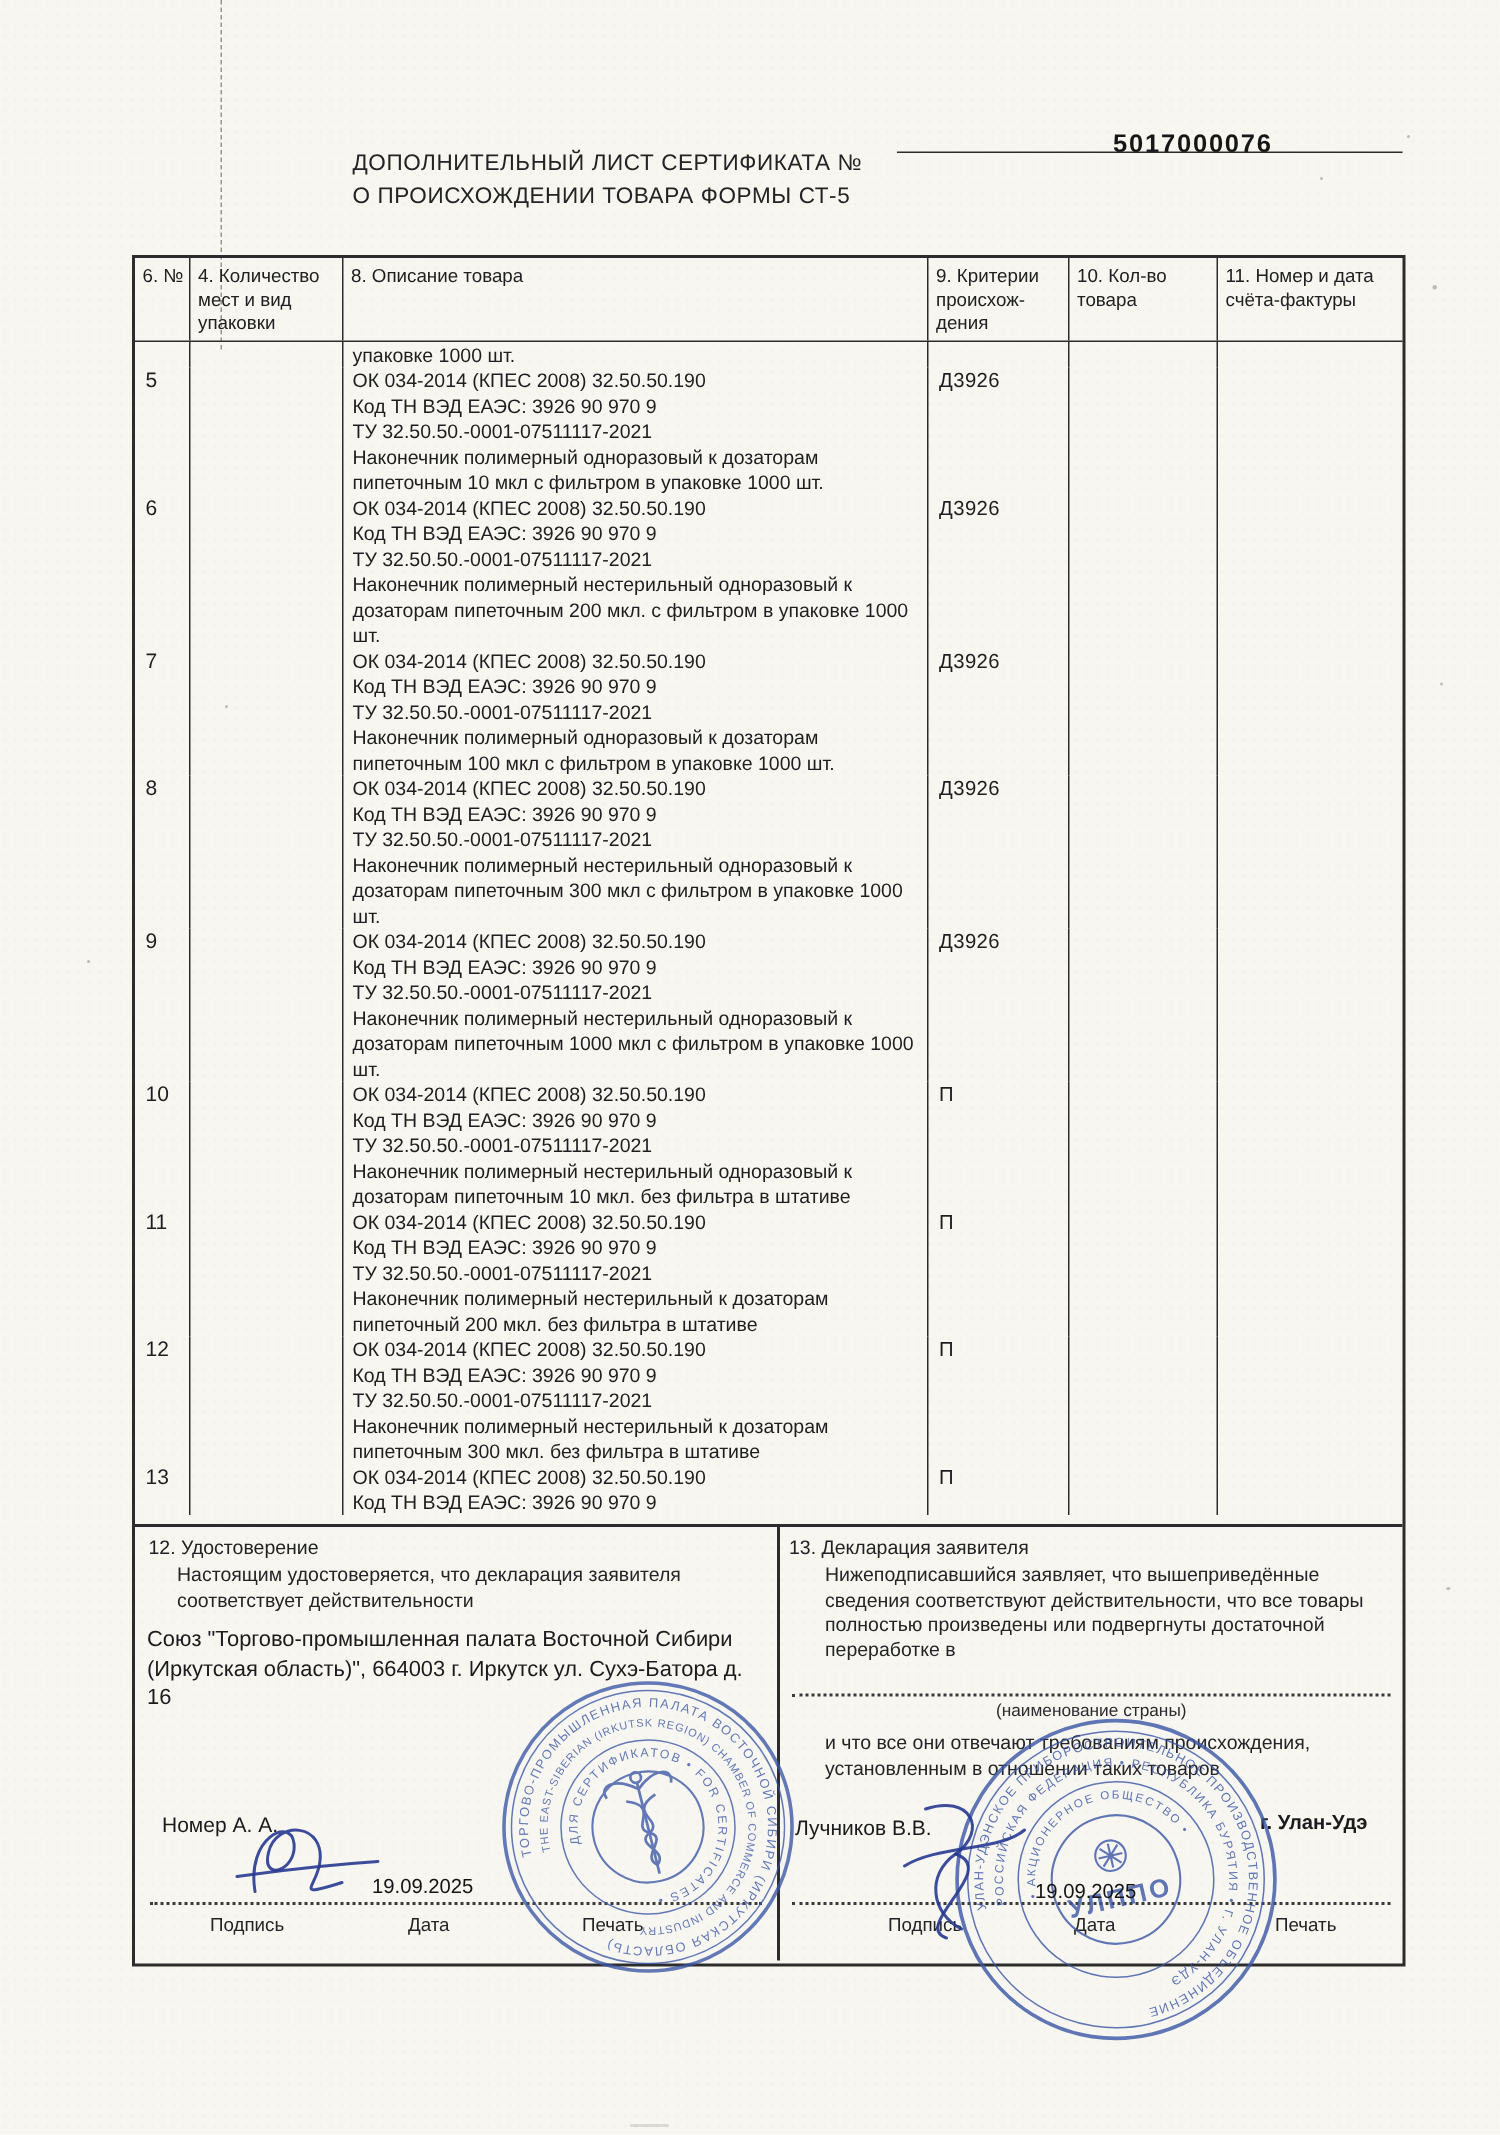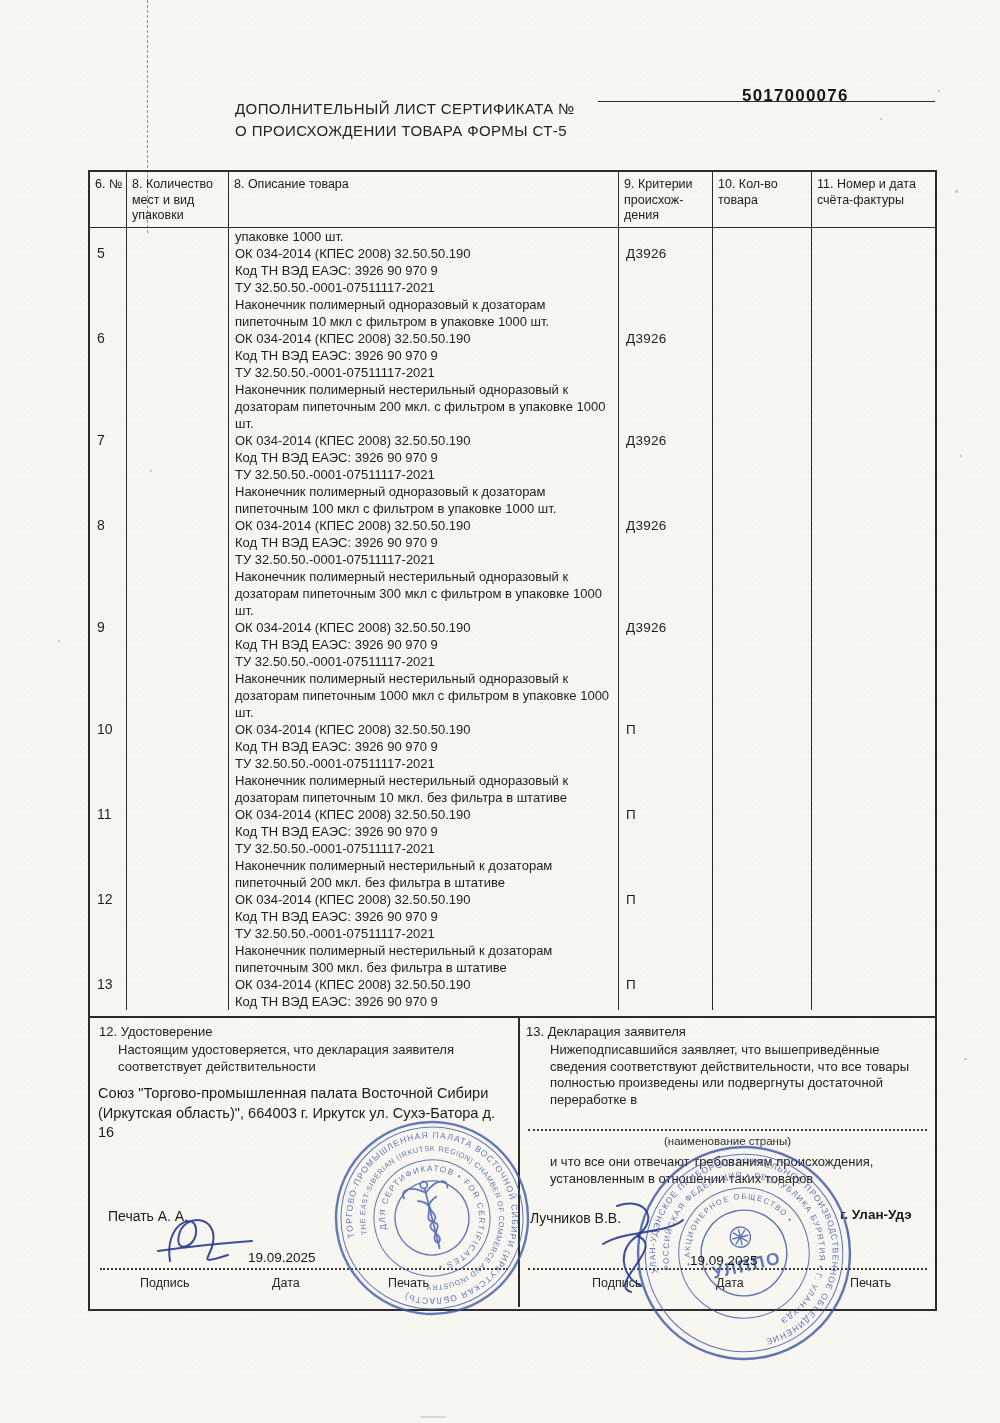--- a/index.html
+++ b/index.html
@@ -74,21 +74,21 @@
 
   <div class="title1">ДОПОЛНИТЕЛЬНЫЙ ЛИСТ СЕРТИФИКАТА №</div>
   <div class="title2">О ПРОИСХОЖДЕНИИ ТОВАРА ФОРМЫ СТ-5</div>
   <div class="cert-no">5017000076</div>
   <div class="no-line"></div>
 
   <div class="frame">
     <div class="table-area">
       <div class="thead">
         <div class="hc">6. №</div>
-        <div class="hc">8. Количество мест и вид упаковки</div>
+        <div class="hc">4. Количество мест и вид упаковки</div>
         <div class="hc">8. Описание товара</div>
         <div class="hc">9. Критерии происхож-дения</div>
         <div class="hc">10. Кол-во товара</div>
         <div class="hc">11. Номер и дата счёта-фактуры</div>
       </div>
       <div class="tbody">
           <div class="trow">
             <div class="cell c-num"></div>
             <div class="cell c-qty"></div>
             <div class="cell c-desc">
@@ -215,21 +215,21 @@
           </div>
         </div>
     </div>
 
     <div class="bottom">
 
       <div class="pane pane-left">
         <div class="p-heading">12. Удостоверение</div>
         <div class="p-body" style="left:28px;top:24px;width:372px;">Настоящим удостоверяется, что декларация заявителя соответствует действительности</div>
         <div class="issuer">Союз "Торгово-промышленная палата Восточной Сибири (Иркутская область)", 664003 г. Иркутск ул. Сухэ-Батора д. 16</div>
-        <div class="sig-name" style="left:18px;top:190px;">Печать А. А.</div>
+        <div class="sig-name" style="left:18px;top:190px;">Номер А. А.</div>
         <div class="sig-date" style="left:158px;top:232px;">19.09.2025</div>
         <div class="dotted" style="left:10px;right:10px;top:250px;"></div>
         <div class="lbl" style="left:50px;top:258px;">Подпись</div>
         <div class="lbl" style="left:182px;top:258px;">Дата</div>
         <div class="lbl" style="left:298px;top:258px;">Печать</div>
       </div>
 
       <div class="pane pane-right">
         <div class="p-heading" style="left:6px;">13. Декларация заявителя</div>
         <div class="p-body" style="left:30px;top:24px;width:362px;">Нижеподписавшийся заявляет, что вышеприведённые сведения соответствуют действительности, что все товары полностью произведены или подвергнуты достаточной переработке в</div>

